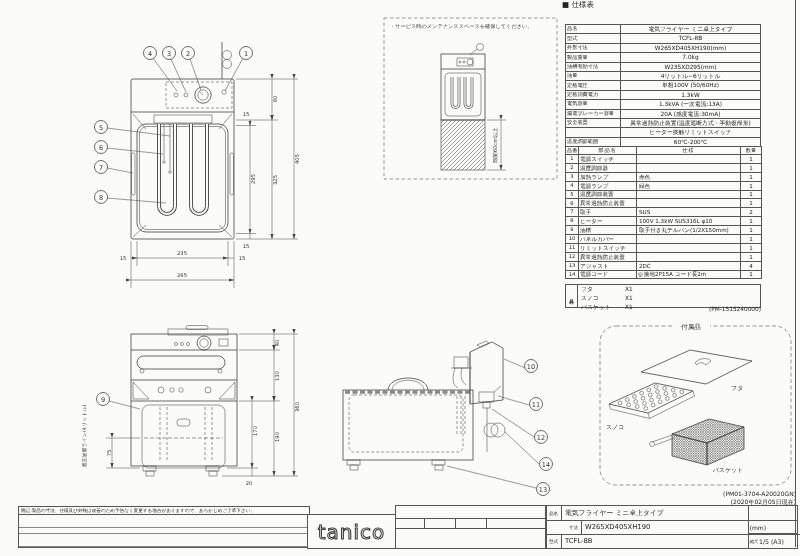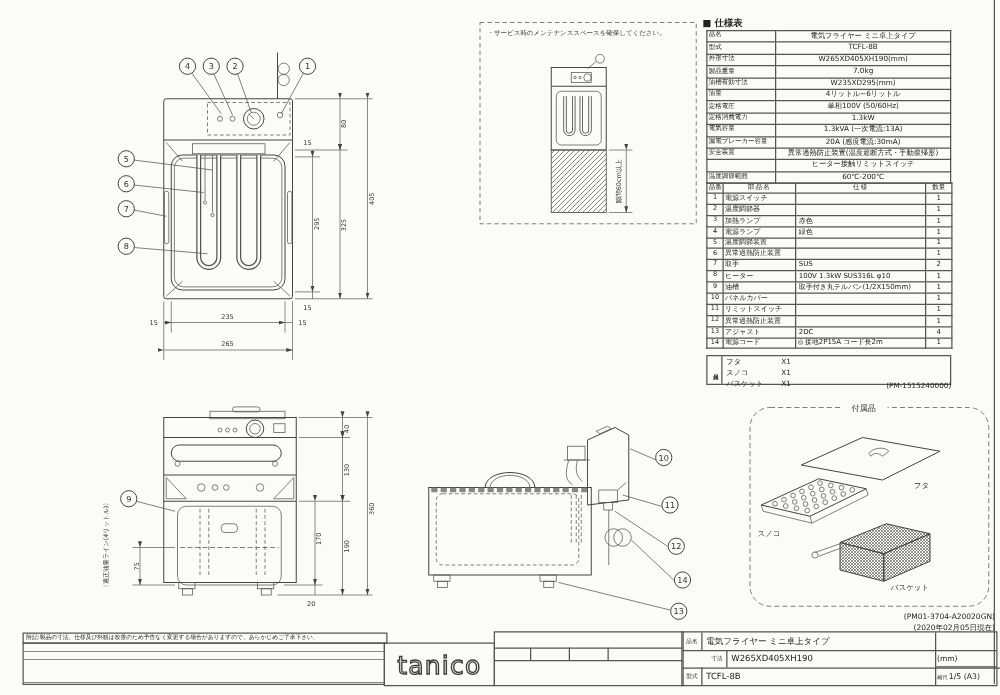--- a/index.html
+++ b/index.html
@@ -8,21 +8,21 @@
   svg{position:absolute;overflow:visible;}
   svg text{fill:#333;font-family:"DejaVu Sans",sans-serif;}
   .ln{stroke:#444;stroke-width:0.8;fill:none;}
   .thin{stroke:#555;stroke-width:0.6;fill:none;}
   .dash{stroke-dasharray:3,2;}
   .dim{stroke:#555;stroke-width:0.55;fill:none;}
   .dimtxt{font-size:5.2px;fill:#333;}
   .callout circle{stroke:#444;stroke-width:0.8;fill:#fbfbf9;}
   .callout text{font-size:6.5px;text-anchor:middle;}
   
-  .spec-title{position:absolute;left:562px;top:14px;font-size:7.5px;font-weight:bold;}
+  .spec-title{position:absolute;left:562px;top:0;font-size:7.5px;font-weight:normal;}
   table{border-collapse:collapse;table-layout:fixed;}
   td,th{border:1px solid #555;padding:0 1px;overflow:hidden;white-space:nowrap;font-weight:normal;}
   .spec-table{position:absolute;left:565px;top:24px;width:196px;font-size:5.8px;}
   .spec-table td{height:8.4px;line-height:1.1;}
   .spec-table .lbl{width:52px;font-size:5.2px;text-align:left;}
   .spec-table .val{text-align:center;}
   .parts-table{position:absolute;left:565px;top:146px;width:196px;font-size:5.6px;}
   .parts-table th{font-size:5.2px;height:7px;line-height:1;text-align:center;letter-spacing:1px;}
   .parts-table td{height:7.9px;line-height:1.1;}
   .c-num{text-align:center;font-size:5.2px;}

